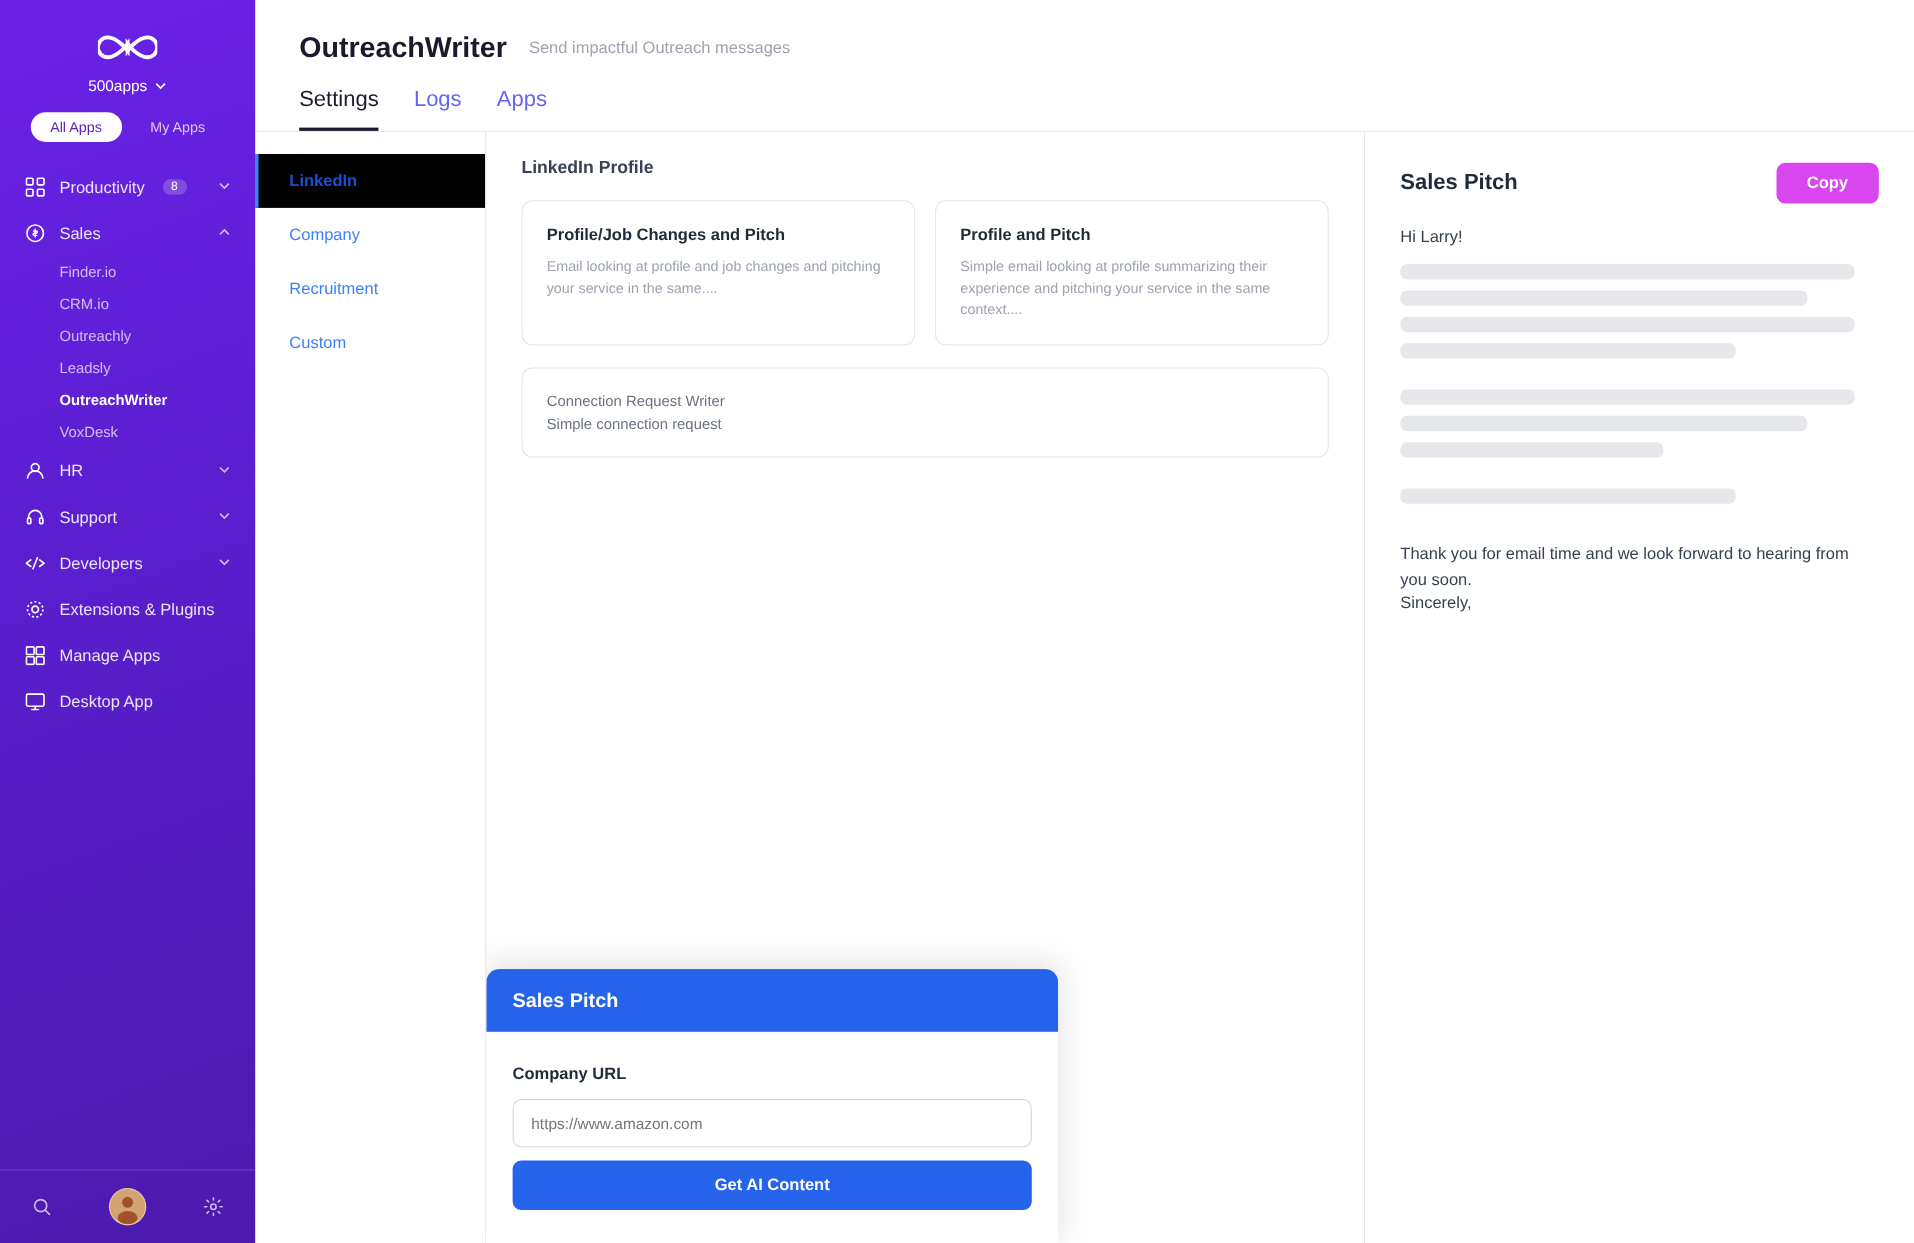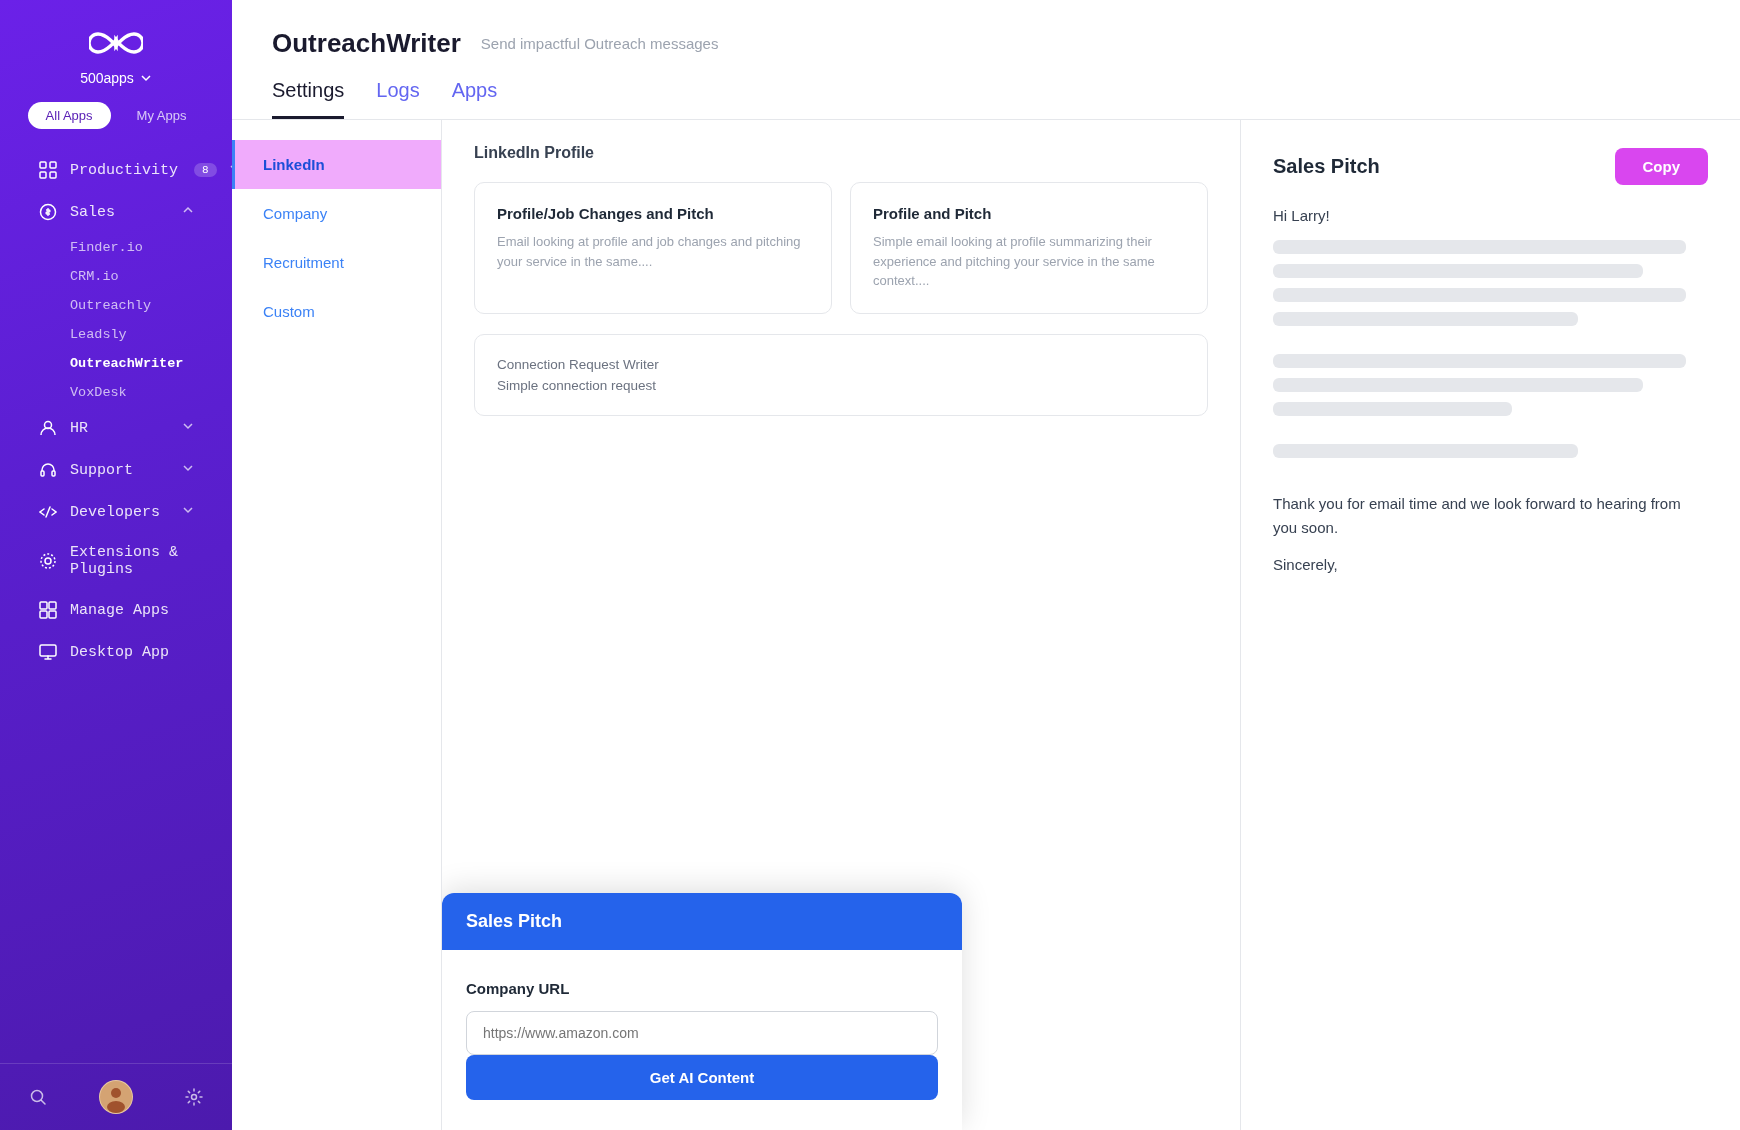--- a/index.html
+++ b/index.html
@@ -56,22 +56,21 @@
       background: #fff;
       color: #5b21b6;
     }
     .sidebar-tab.inactive {
       background: transparent;
       color: rgba(255,255,255,0.75);
     }
     .sidebar-nav {
       flex: 1;
       overflow-y: auto;
-      padding: 4px 16px;
-      font-family: Liberation Mono, monospace;
+      padding: 4px 0;
     }
     .nav-item {
       display: flex;
       align-items: center;
       padding: 11px 22px;
       cursor: pointer;
       color: rgba(255,255,255,0.88);
       font-size: 15px;
       font-weight: 500;
       gap: 12px;
@@ -168,21 +167,21 @@
     .sub-nav-item {
       padding: 16px 28px;
       font-size: 15px;
       font-weight: 500;
       color: #3b82f6;
       cursor: pointer;
       border-left: 3px solid transparent;
       transition: all 0.15s;
     }
     .sub-nav-item.active {
-      background: #f0abfc;
+      background: #000000;
       border-left-color: #3b82f6;
       color: #1d4ed8;
       font-weight: 600;
     }
 
     
     .templates-area {
       flex: 1;
       padding: 24px 32px;
       overflow-y: auto;
@@ -263,21 +262,21 @@
       color: #1f2937;
       margin-bottom: 14px;
     }
     .company-url-input {
       width: 100%;
       padding: 13px 16px;
       border: 1px solid #d1d5db;
       border-radius: 8px;
       font-size: 14px;
       color: #9ca3af;
-      margin-bottom: 0;
+      margin-bottom: 12px;
       outline: none;
     }
     .get-ai-btn {
       width: 100%;
       padding: 14px;
       background: #2563eb;
       color: #fff;
       border: none;
       border-radius: 8px;
       font-size: 15px;
@@ -335,21 +334,21 @@
     .content-spacer { height: 18px; }
     .closing-text {
       font-size: 15px;
       color: #374151;
       line-height: 1.6;
       margin-top: 6px;
     }
     .sincerely {
       font-size: 15px;
       color: #374151;
-      margin-top: 16px;
+      margin-top: 0;
     }
 
     
     .nav-count-badge {
       background: rgba(255,255,255,0.2);
       border-radius: 10px;
       padding: 1px 8px;
       font-size: 11px;
       color: #fff;
       margin-left: 4px;

